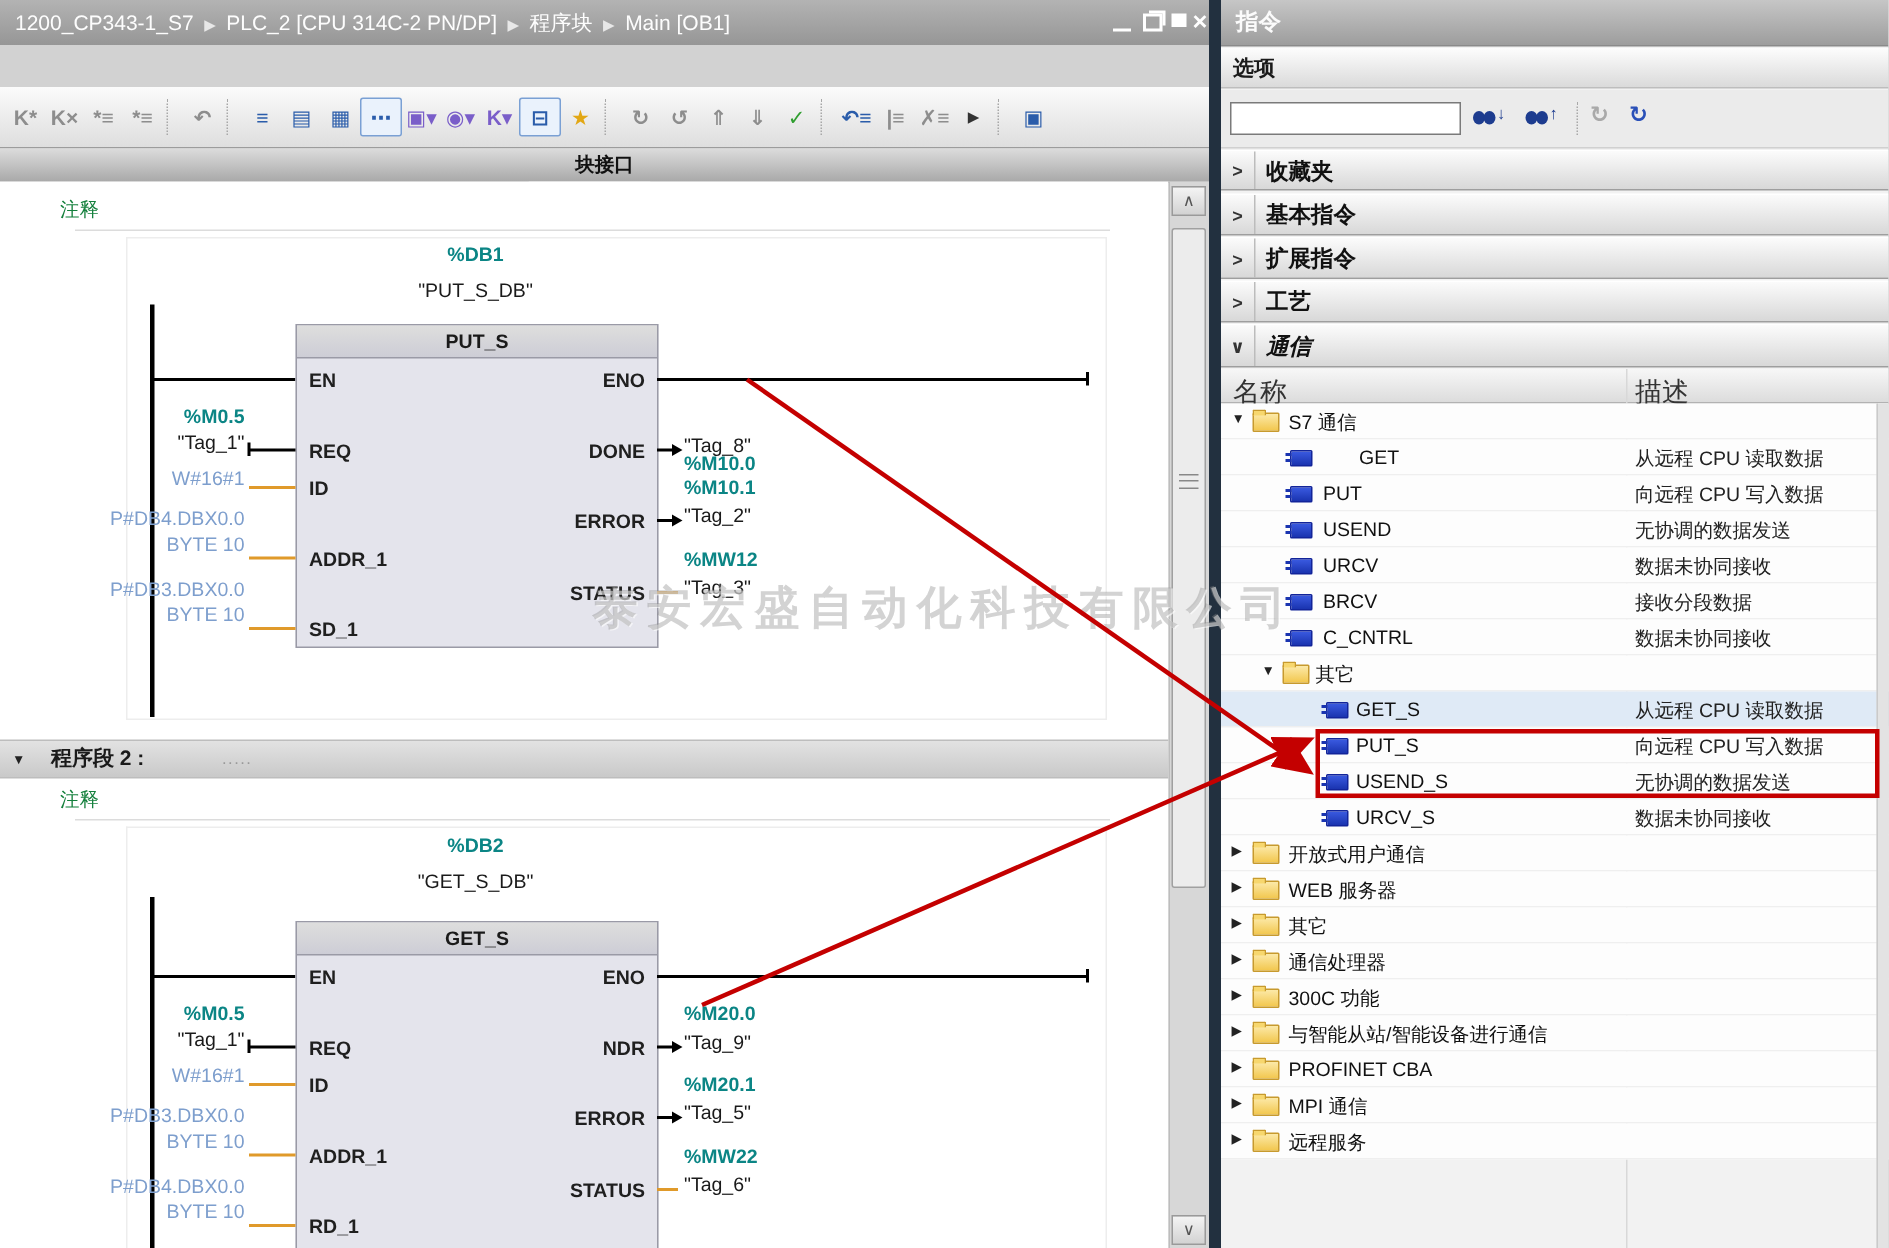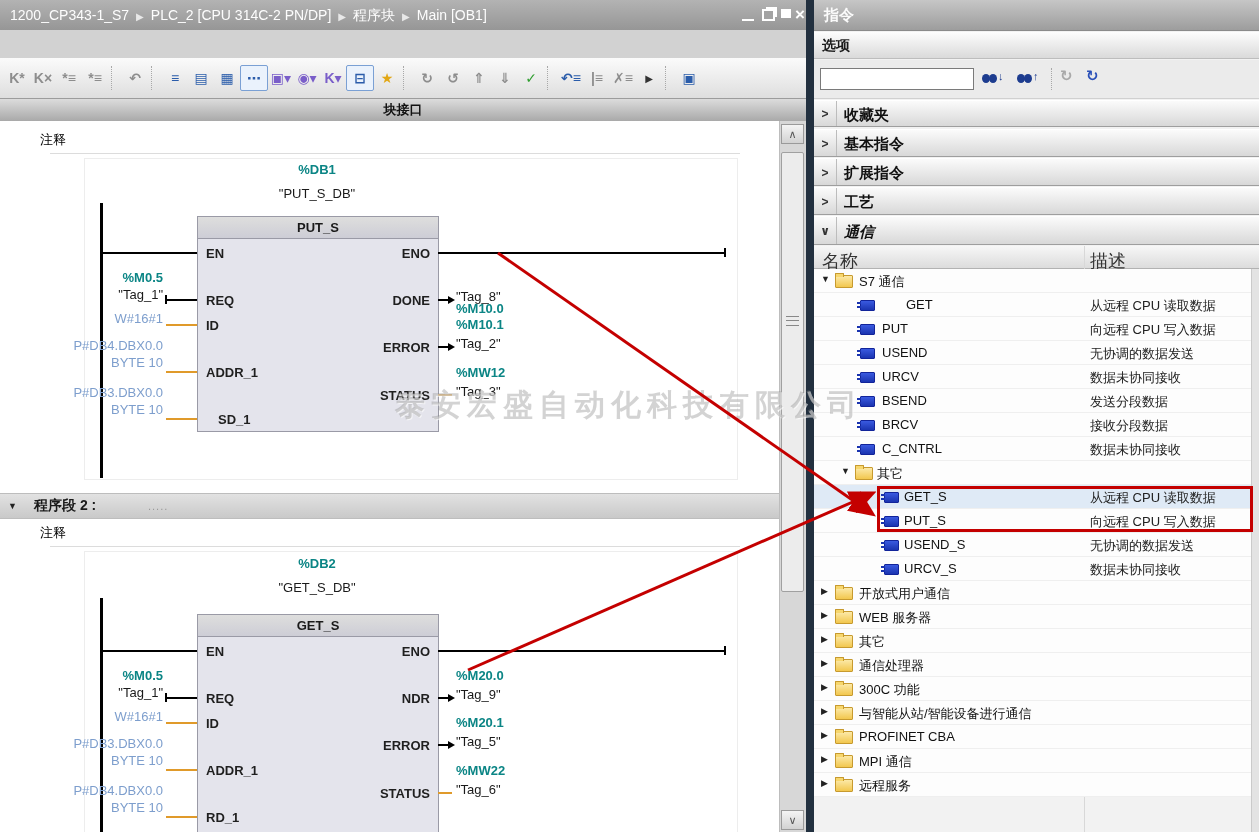--- a/index.html
+++ b/index.html
@@ -21,21 +21,21 @@
   .tbi.gold{color:#e2a714;} .tbi.green{color:#2f9e2f;} .tbi.dark{color:#333;}
   .tbi.boxed{border:1px solid #7aa0d4;background:#eaf2fc;}
   .tbsep{width:7px;height:24px;border-left:1px dotted #a8a8a8;margin:0 3px;flex:none;}
   
   #bif{left:0;top:99px;width:806px;height:22px;background:linear-gradient(#dcdcdc,#a9a9a9);
        border-bottom:1px solid #8f8f8f;text-align:center;font-weight:bold;line-height:22px;color:#111;}
   #biftab{left:352px;top:121px;width:80px;height:11px;background:#d6d6d6;border:1px solid #a5a5a5;border-top:none;
           border-radius:0 0 3px 3px;text-align:center;font-size:7px;line-height:10px;color:#555;}
   
   #editor{left:0;top:121px;width:779px;height:711px;background:#fff;overflow:hidden;}
-  .comment{color:#000000;}
+  .comment{color:#15803d;}
   .rule{height:1px;background:#dcdcdc;}
   .netbox{border:1px solid #ededed;}
   .rail{width:3px;background:#000;}
   .wire{height:2px;background:#000;}
   .wire.orange{background:#e09a2a;}
   .tick{width:2px;height:9px;background:#000;}
   .arrowr{width:0;height:0;border-left:7px solid #000;border-top:4px solid transparent;border-bottom:4px solid transparent;}
   .fblock{background:#e4e4ec;border:1px solid #9a9aa6;}
   .fbhead{height:21px;background:linear-gradient(#dededd,#cdcdd6);border-bottom:1px solid #9a9aa6;
           text-align:center;font-weight:bold;line-height:21px;}
@@ -160,21 +160,21 @@
   <div class="ab addr" style="left:197px;top:162px;width:240px;text-align:center;">%DB1</div>
   <div class="ab tag" style="left:197px;top:186px;width:240px;text-align:center;">"PUT_S_DB"</div>
 
   <div class="ab fblock" style="left:197px;top:216px;width:240px;height:214px;">
     <div class="fbhead">PUT_S</div>
     <span class="pin" style="left:8px;top:29px;">EN</span>
     <span class="pin" style="right:8px;top:29px;">ENO</span>
     <span class="pin" style="left:8px;top:76px;">REQ</span>
     <span class="pin" style="left:8px;top:101px;">ID</span>
     <span class="pin" style="left:8px;top:148px;">ADDR_1</span>
-    <span class="pin" style="left:20px;top:195px;">SD_1</span>
+    <span class="pin" style="left:8px;top:195px;">SD_1</span>
     <span class="pin" style="right:8px;top:76px;">DONE</span>
     <span class="pin" style="right:8px;top:123px;">ERROR</span>
     <span class="pin" style="right:8px;top:171px;">STATUS</span>
   </div>
 
   <span class="opl addr" style="top:270px;">%M0.5</span>
   <span class="opl tag" style="top:287px;">"Tag_1"</span>
   <span class="opl const" style="top:311px;">W#16#1</span>
   <span class="opl const" style="top:338px;">P#DB4.DBX0.0</span>
   <span class="opl const" style="top:355px;">BYTE 10</span>
@@ -326,25 +326,20 @@
         <span class="tlabel" style="left:68px;">USEND</span>
         <span class="tdesc">无协调的数据发送</span>
       </div>
       <div class="trow">
         <span class="blkico" style="left:46px;"></span>
         <span class="tlabel" style="left:68px;">URCV</span>
         <span class="tdesc">数据未协同接收</span>
       </div>
       <div class="trow">
         <span class="blkico" style="left:46px;"></span>
-        <span class="tlabel" style="left:68px;">BSEND</span>
-        <span class="tdesc">发送分段数据</span>
-      </div>
-      <div class="trow">
-        <span class="blkico" style="left:46px;"></span>
         <span class="tlabel" style="left:68px;">BRCV</span>
         <span class="tdesc">接收分段数据</span>
       </div>
       <div class="trow">
         <span class="blkico" style="left:46px;"></span>
         <span class="tlabel" style="left:68px;">C_CNTRL</span>
         <span class="tdesc">数据未协同接收</span>
       </div>
       <div class="trow">
         <span class="tarrow" style="left:27px;">▼</span>

